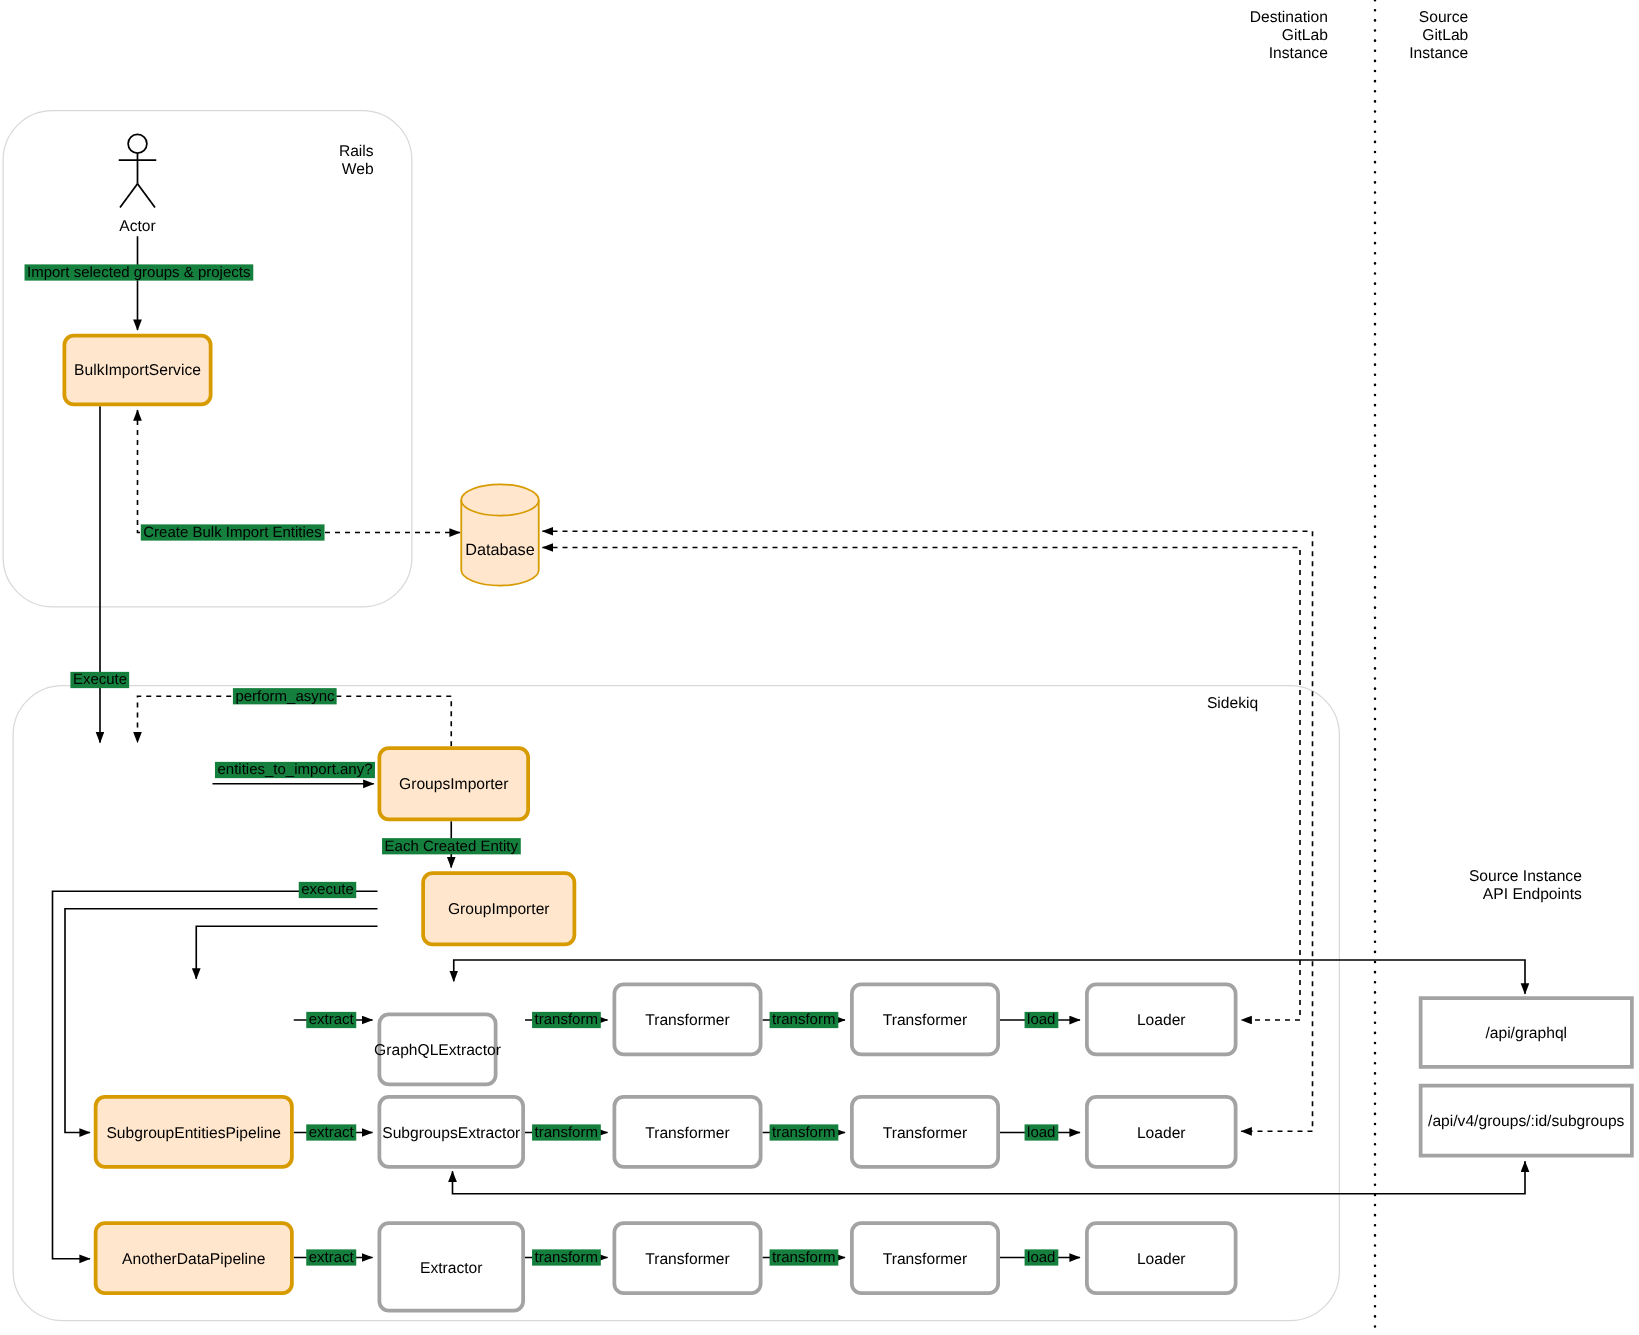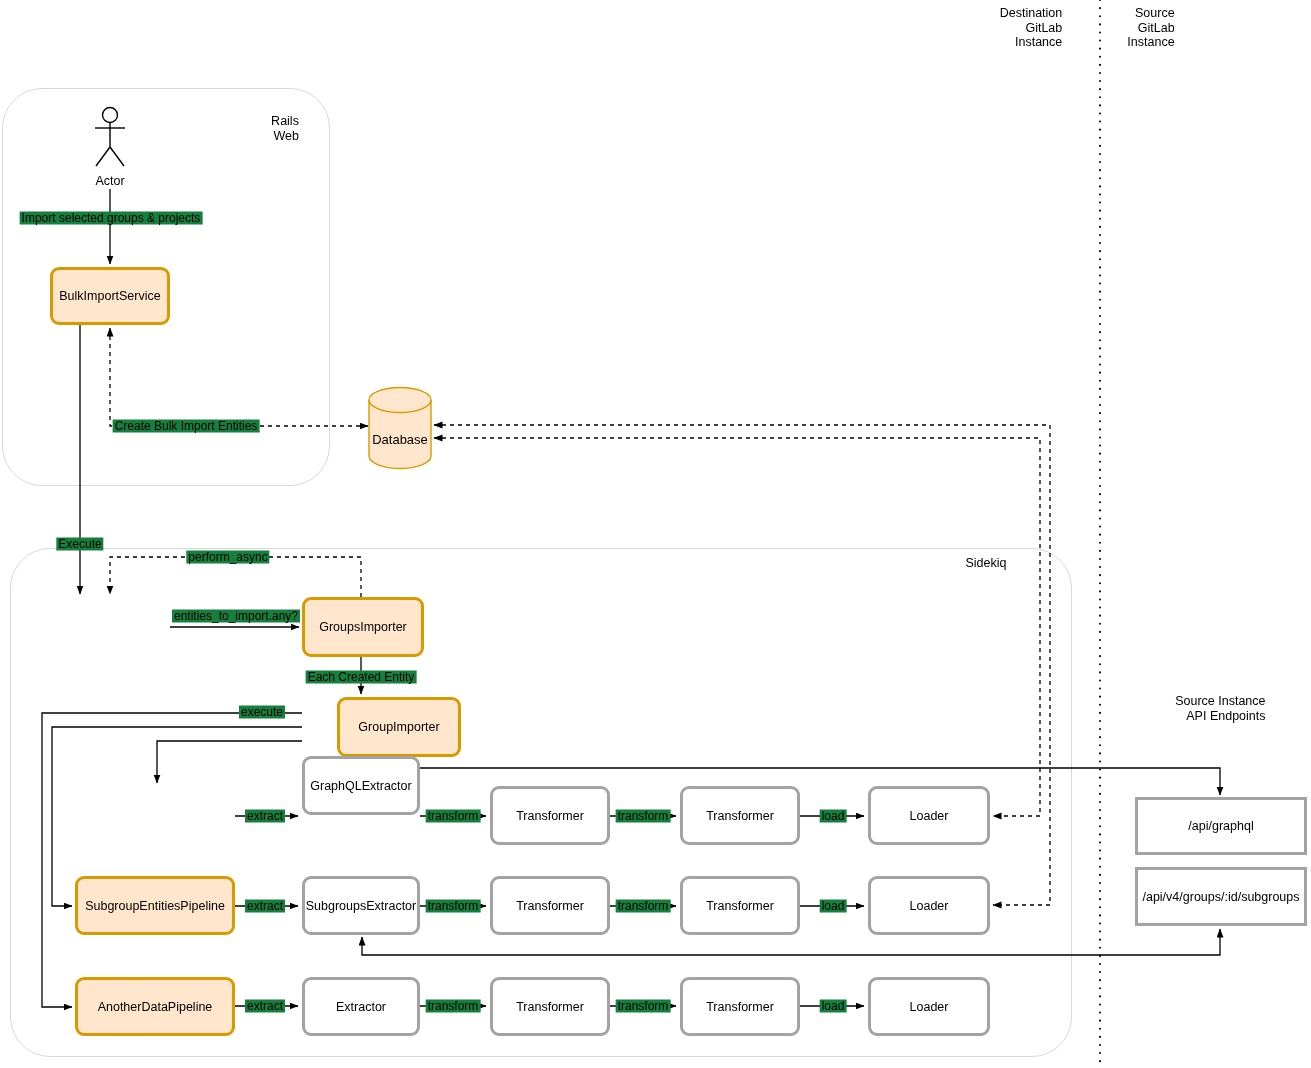--- a/index.html
+++ b/index.html
@@ -136,23 +136,23 @@
 
   <div class="free-label" style="left:400px;top:440px;font-size:13px;">Database</div>
 
   <div class="node orange" style="left:50px;top:267px;width:120px;height:58px;">BulkImportService</div>
   <div class="node orange" style="left:302px;top:597px;width:122px;height:60px;">GroupsImporter</div>
   <div class="node orange" style="left:313px;top:697px;width:124px;height:60px;margin-left:24px;">GroupImporter</div>
 
   <div class="node orange" style="left:75px;top:977px;width:160px;height:59px;">AnotherDataPipeline</div>
   <div class="node orange" style="left:75px;top:876px;width:160px;height:59px;">SubgroupEntitiesPipeline</div>
 
-  <div class="node" style="left:302px;top:756px;width:118px;height:59px;">GraphQLExtractor</div>
+  <div class="node" style="left:302px;top:810px;width:96px;height:59px;">GraphQLExtractor</div>
   <div class="node" style="left:302px;top:876px;width:118px;height:59px;">SubgroupsExtractor</div>
-  <div class="node" style="left:302px;top:977px;width:118px;height:59px;">Extractor</div>
+  <div class="node" style="left:302px;top:977px;width:118px;height:73px;">Extractor</div>
 
   <div class="node" style="left:490px;top:786px;width:120px;height:59px;">Transformer</div>
   <div class="node" style="left:680px;top:786px;width:120px;height:59px;">Transformer</div>
   <div class="node" style="left:868px;top:786px;width:122px;height:59px;">Loader</div>
 
   <div class="node" style="left:490px;top:876px;width:120px;height:59px;">Transformer</div>
   <div class="node" style="left:680px;top:876px;width:120px;height:59px;">Transformer</div>
   <div class="node" style="left:868px;top:876px;width:122px;height:59px;">Loader</div>
 
   <div class="node" style="left:490px;top:977px;width:120px;height:59px;">Transformer</div>

